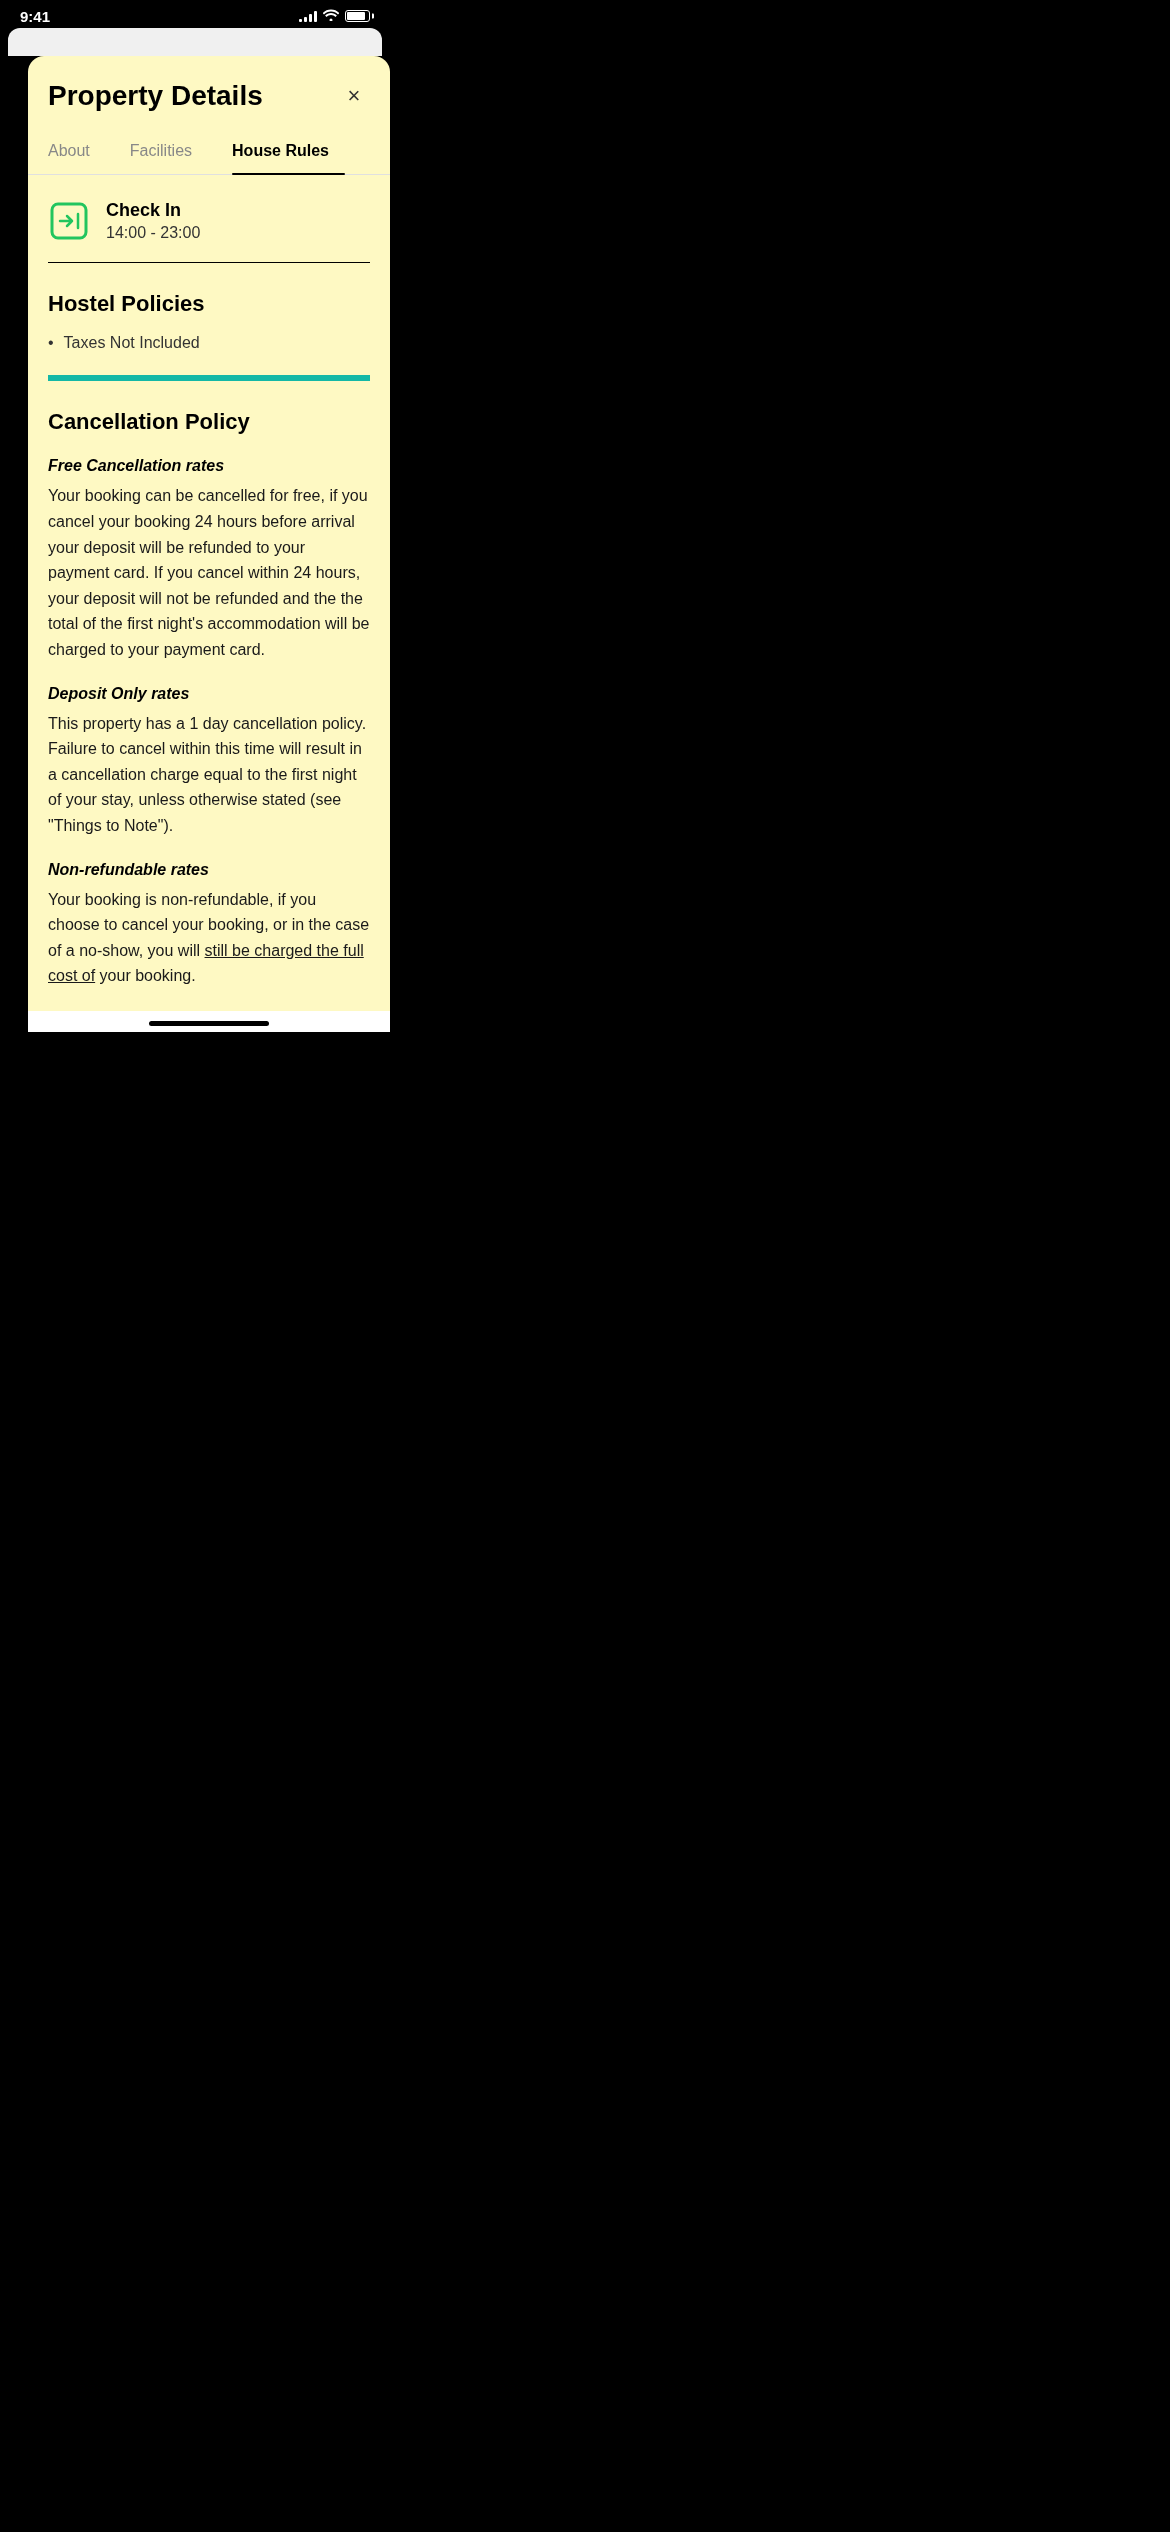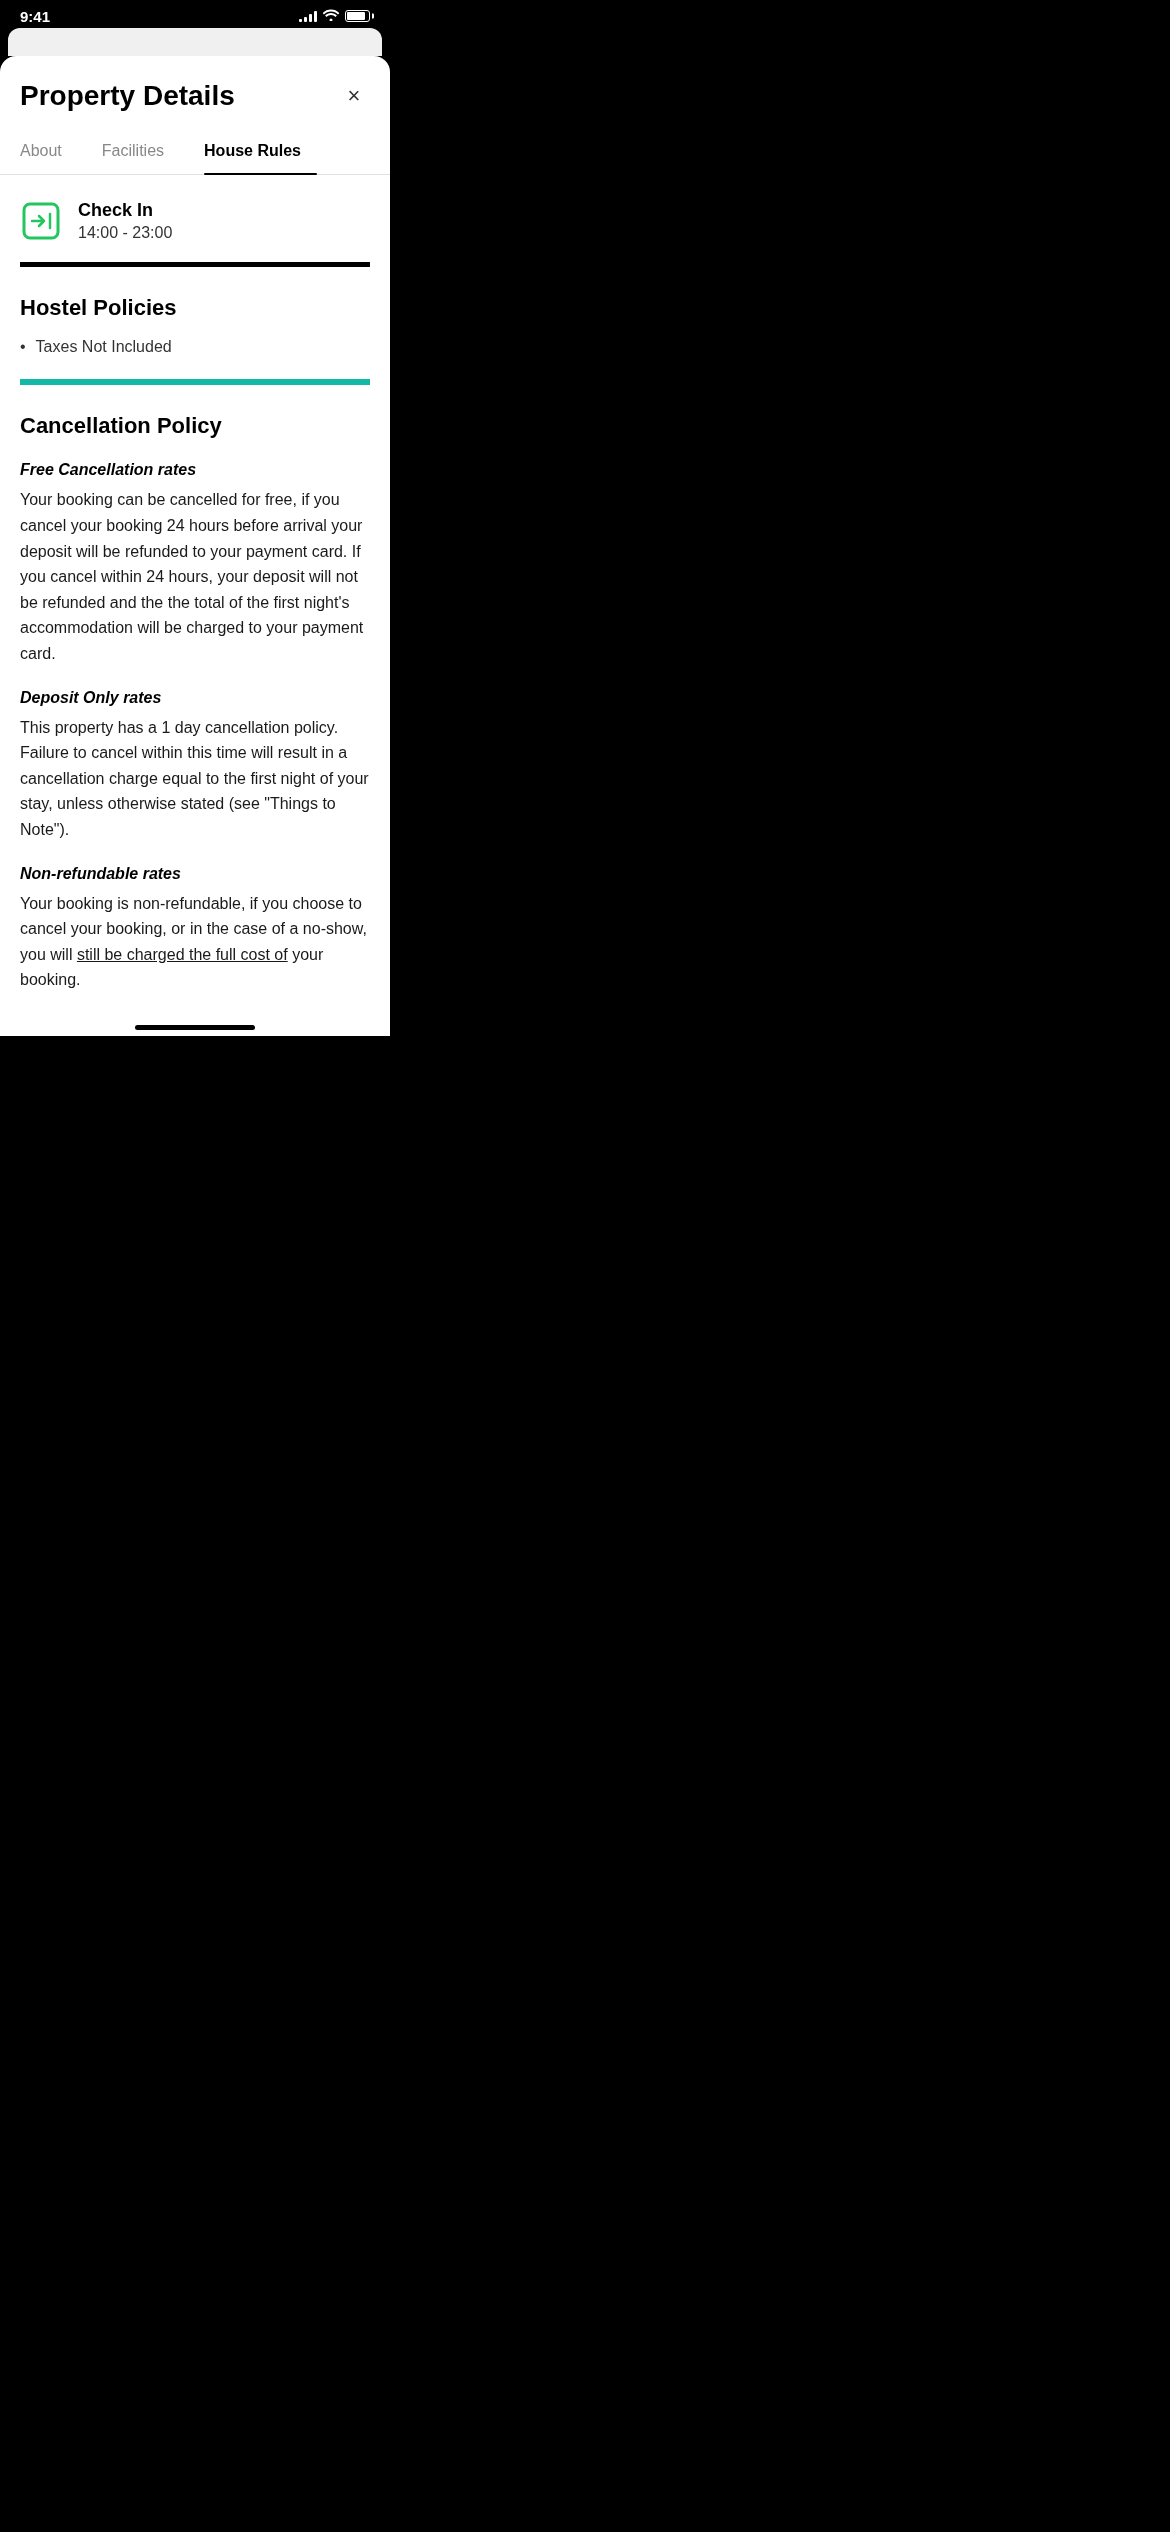--- a/index.html
+++ b/index.html
@@ -77,24 +77,25 @@
     }
 
     .battery-fill {
       background: #fff;
       height: 100%;
       width: 85%;
       border-radius: 1px;
     }
 
     .modal-container {
-      background: #ffffff;
+      background: #fef9c3;
       border-radius: 16px 16px 0 0;
       min-height: 800px;
       overflow: hidden;
+      margin-left: 28px;
     }
 
     .modal-header {
       display: flex;
       justify-content: space-between;
       align-items: center;
       padding: 24px 20px 16px 20px;
       border-bottom: none;
     }
 
@@ -159,21 +160,21 @@
 
     .content-area {
       padding: 0 20px;
       overflow-y: auto;
     }
 
     .check-in-section {
       display: flex;
       align-items: center;
       padding: 24px 0 20px 0;
-      border-bottom: 5px solid #000000;
+      border-bottom: 1px solid #000000;
     }
 
     .check-in-icon {
       width: 42px;
       height: 42px;
       margin-right: 16px;
       flex-shrink: 0;
       display: flex;
       align-items: center;
       justify-content: center;

